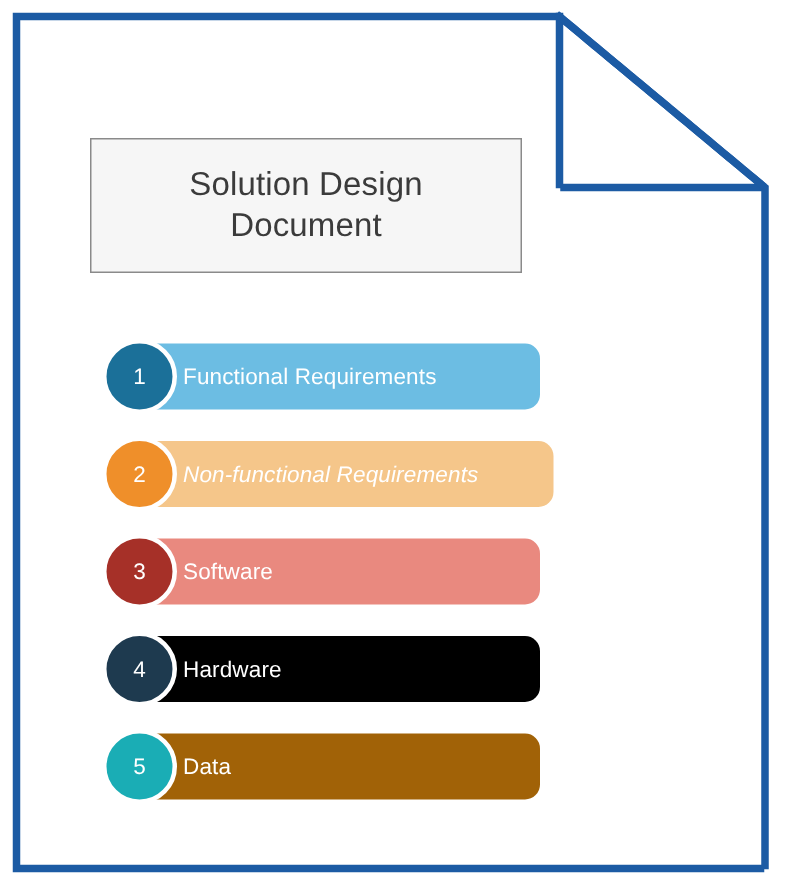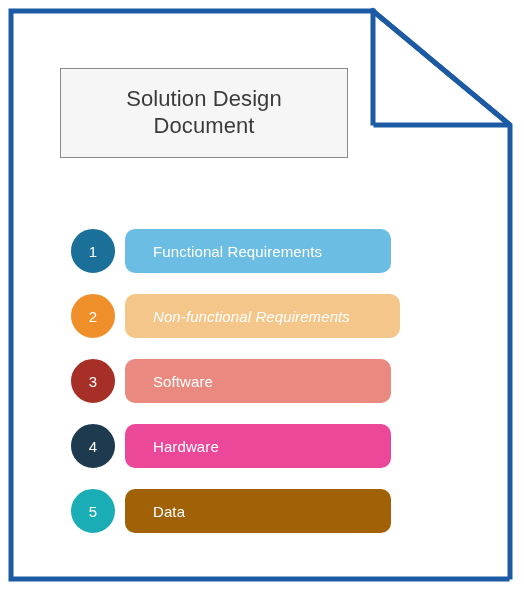--- a/index.html
+++ b/index.html
@@ -24,21 +24,21 @@
     left: 0;
     top: 0;
     width: 524px;
     height: 594px;
   }
 
   
   #title-box {
     position: absolute;
     left: 60px;
-    top: 68px;
+    top: 92px;
     width: 288px;
     height: 90px;
     background: #f6f6f6;
     border: 1px solid #8a8a8a;
     box-sizing: border-box;
     display: flex;
     align-items: center;
     justify-content: center;
   }
   #title-text {
@@ -52,21 +52,21 @@
   }
 
   
   .step-row {
     position: absolute;
     left: 68px;
     height: 50px;
   }
   .step-bar {
     position: absolute;
-    left: 57px;
+    left: 26px;
     top: 3px;
     height: 44px;
     border-radius: 10px;
     display: flex;
     align-items: center;
   }
   .step-label {
     color: #ffffff;
     font-size: 15px;
     margin-left: 28px;
@@ -128,21 +128,21 @@
       </div>
       <div class="step-row" style="top: 356px;">
         <div class="step-bar" style="width: 266px; background: rgb(233, 137, 127); text-align: center;">
           <span class="step-label">Software</span>
         </div>
         <div class="step-circle" style="background: rgb(166, 48, 40);">
           <span class="step-number">3</span>
         </div>
       </div>
       <div class="step-row" style="top: 421px;">
-        <div class="step-bar" style="width: 266px; background: #ec4899;">
+        <div class="step-bar" style="width: 266px; background: #000000;">
           <span class="step-label">Hardware</span>
         </div>
         <div class="step-circle" style="background: rgb(30, 58, 79);">
           <span class="step-number">4</span>
         </div>
       </div>
       <div class="step-row" style="top: 486px;">
         <div class="step-bar" style="width: 266px; background: #a16207;">
           <span class="step-label">Data</span>
         </div>

